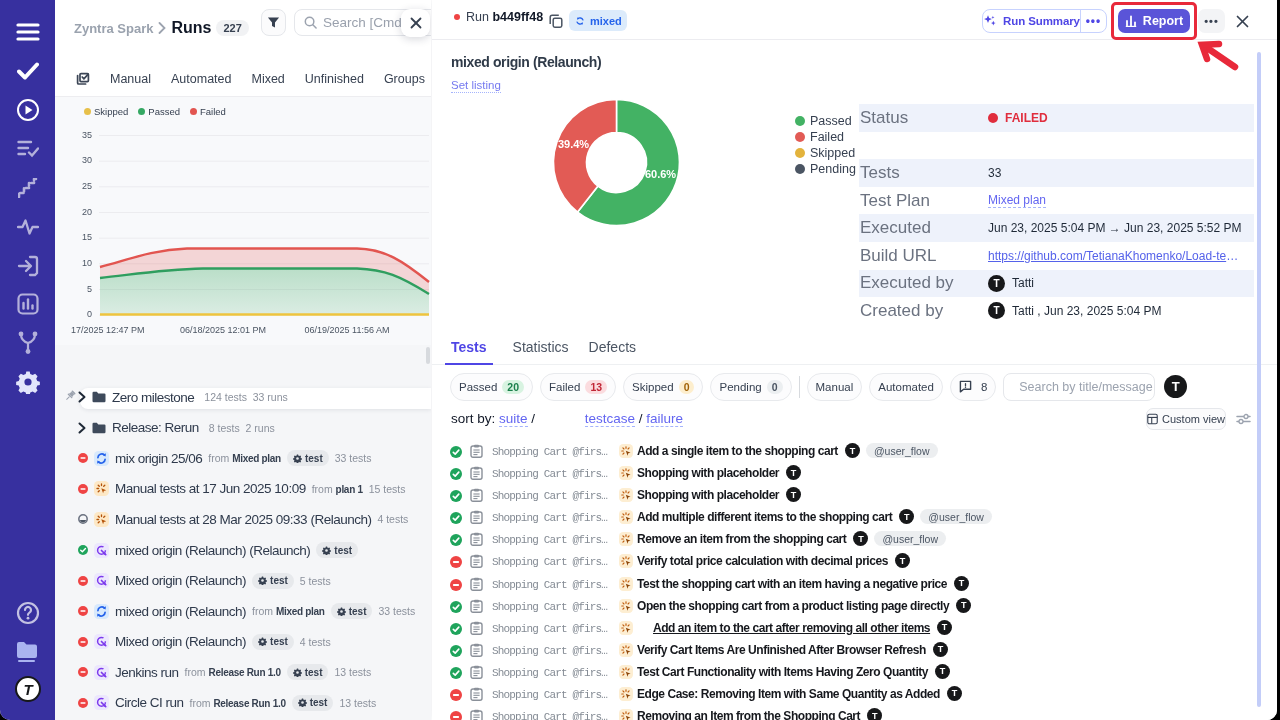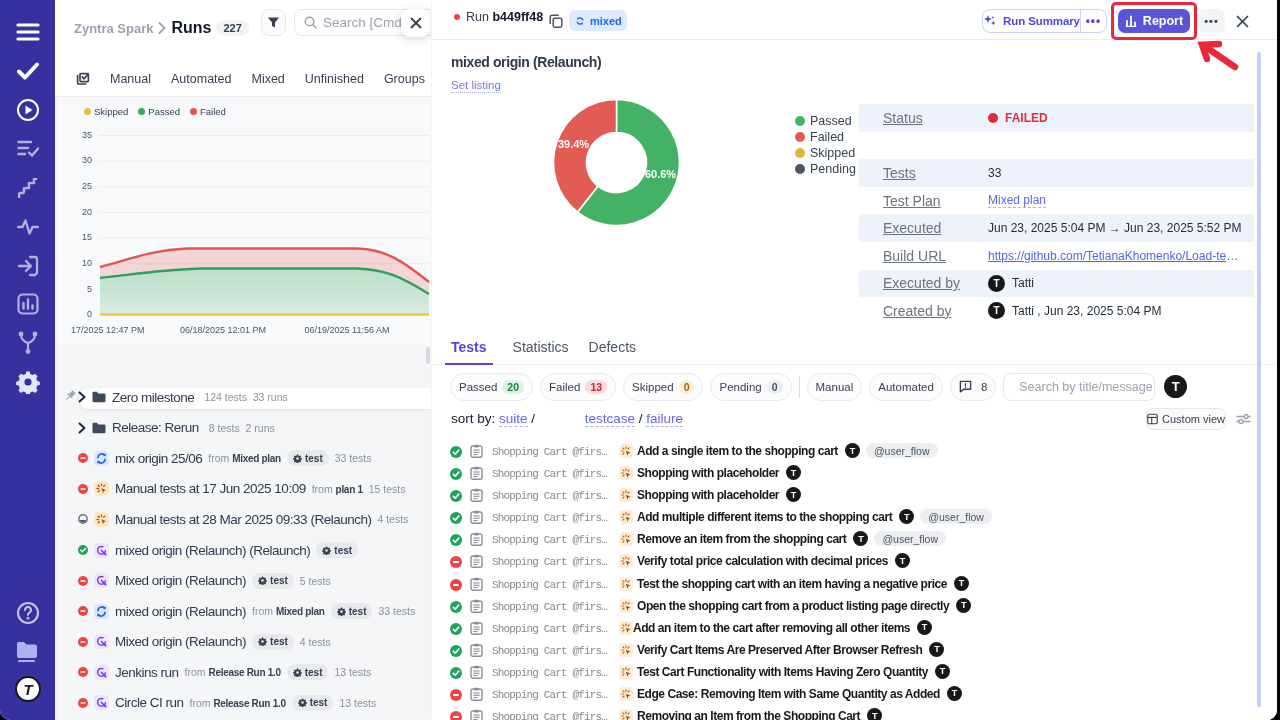--- a/index.html
+++ b/index.html
@@ -16,21 +16,21 @@
 .bc-gray { color:#9aa2ae; font-size:13px; font-weight:700; }
 .bc-dark { color:#111827; font-size:16px; font-weight:700; }
 #chartarea { position:absolute; left:0; top:97px; width:376px; height:248px; background:#f8f9fb; }
 #listarea { position:absolute; left:0; top:345px; width:376px; height:375px; background:#f5f6f8; }
 .badge-gray { background:#f1f2f4; border-radius:8px; font-size:11px; color:#374151; padding:2px 7px; font-weight:600;}
 
 #rpanel { position:absolute; left:432px; top:0; width:845px; height:720px; background:#fff; }
 #rtopbar { position:absolute; left:0; top:0; width:100%; height:40px; border-bottom:1px solid #ececf0; background:#fff;}
 .trow { position:absolute; height:27.6px; width:395px; left:427px; display:flex; align-items:center; }
 .trow.odd { background:#eef2fb; }
-.tlabel { width:129px; padding-left:24px; color:#6b7280; font-size:14px; flex-shrink:0;text-decoration:underline; }
+.tlabel { width:129px; padding-left:1px; color:#6b7280; font-size:17px; flex-shrink:0; }
 .tval { color:#1f2937; font-size:12px; display:flex; align-items:center; gap:7px; white-space:nowrap;}
 .chip { display:inline-flex; align-items:center; gap:5px; height:28px; padding:0 8px; border:1px solid #e8eaed; background:#fcfcfd; border-radius:14px; font-size:11.5px; color:#374151; font-weight:500; white-space:nowrap; }
 .cbadge { border-radius:9px; font-size:10.5px; padding:1px 5px; font-weight:600; }
 .avatar { display:inline-flex; align-items:center; justify-content:center; background:#17181a; color:#fff; border-radius:50%; font-weight:700; }
 .tag { background:#eceef0; color:#4b5563; border-radius:8px; font-size:10.5px; padding:1.5px 8px; font-weight:500;}
 .testrow { position:absolute; left:18px; height:22px; display:flex; align-items:flex-end; white-space:nowrap;}
 .mono { font-family:"Liberation Mono", monospace; font-size:11px; color:#848b94; letter-spacing:-0.85px;}
 .ttitle { font-size:12px; font-weight:600; color:#16181d; letter-spacing:-0.45px; }
 .lrow { position:absolute; left:23px; display:flex; align-items:center; gap:6px; height:22px; white-space:nowrap; }
 .ltitle { font-size:13.5px; color:#2f3a4c; letter-spacing:-0.5px; }
@@ -801,21 +801,21 @@
             <rect width="15" height="15" rx="4.5" fill="#fdeed2"></rect>
             <g stroke="#c05f10" stroke-width="1.3" stroke-linecap="round">
               <line x1="3" y1="7.5" x2="4.6" y2="7.5"></line>
               <line x1="7.5" y1="3" x2="7.5" y2="4.6"></line>
               <line x1="4.2" y1="4.2" x2="5.3" y2="5.3"></line>
               <line x1="10.8" y1="4.2" x2="9.7" y2="5.3"></line>
               <line x1="4.2" y1="10.8" x2="5.3" y2="9.7"></line>
             </g>
             <path d="M7.3 7.3 L12.4 9.3 L9.9 10 L9.2 12.5 Z" fill="#8d4508"></path>
           </svg>
-          <span class="ttitle" style="margin-left:0;">Add an item to the cart after removing all other items</span>
+          <span class="ttitle" style="margin-left:20px;text-decoration:underline;">Add an item to the cart after removing all other items</span>
           <span class="avatar" style="width:15px;height:15px;font-size:9px;margin-left:7px;">T</span>
         </div>
     <div class="testrow" style="top:634.7px">
           <svg width="12" height="12" viewBox="0 0 12 12">
             <circle cx="6" cy="6" r="6" fill="#1fa45c"></circle>
             <path d="M3.3 6.3 L5.2 8.1 L8.8 4.1" stroke="#fff" stroke-width="1.6" fill="none" stroke-linecap="round" stroke-linejoin="round"></path>
           </svg>
           <svg style="margin-left:8px" width="13" height="14" viewBox="0 0 13 14">
             <rect x="1" y="2" width="11" height="11.3" rx="2" stroke="#8a9099" stroke-width="1.4" fill="none"></rect>
             <rect x="4" y="0.7" width="5" height="2.8" rx="1" fill="#8a9099"></rect>
@@ -830,21 +830,21 @@
             <rect width="15" height="15" rx="4.5" fill="#fdeed2"></rect>
             <g stroke="#c05f10" stroke-width="1.3" stroke-linecap="round">
               <line x1="3" y1="7.5" x2="4.6" y2="7.5"></line>
               <line x1="7.5" y1="3" x2="7.5" y2="4.6"></line>
               <line x1="4.2" y1="4.2" x2="5.3" y2="5.3"></line>
               <line x1="10.8" y1="4.2" x2="9.7" y2="5.3"></line>
               <line x1="4.2" y1="10.8" x2="5.3" y2="9.7"></line>
             </g>
             <path d="M7.3 7.3 L12.4 9.3 L9.9 10 L9.2 12.5 Z" fill="#8d4508"></path>
           </svg>
-          <span class="ttitle" style="margin-left:4px;">Verify Cart Items Are Preserved After Browser Refresh</span>
+          <span class="ttitle" style="margin-left:4px;">Verify Cart Items Are Unfinished After Browser Refresh</span>
           <span class="avatar" style="width:15px;height:15px;font-size:9px;margin-left:7px;">T</span>
         </div>
     <div class="testrow" style="top:656.8px">
           <svg width="12" height="12" viewBox="0 0 12 12">
             <circle cx="6" cy="6" r="6" fill="#1fa45c"></circle>
             <path d="M3.3 6.3 L5.2 8.1 L8.8 4.1" stroke="#fff" stroke-width="1.6" fill="none" stroke-linecap="round" stroke-linejoin="round"></path>
           </svg>
           <svg style="margin-left:8px" width="13" height="14" viewBox="0 0 13 14">
             <rect x="1" y="2" width="11" height="11.3" rx="2" stroke="#8a9099" stroke-width="1.4" fill="none"></rect>
             <rect x="4" y="0.7" width="5" height="2.8" rx="1" fill="#8a9099"></rect>

